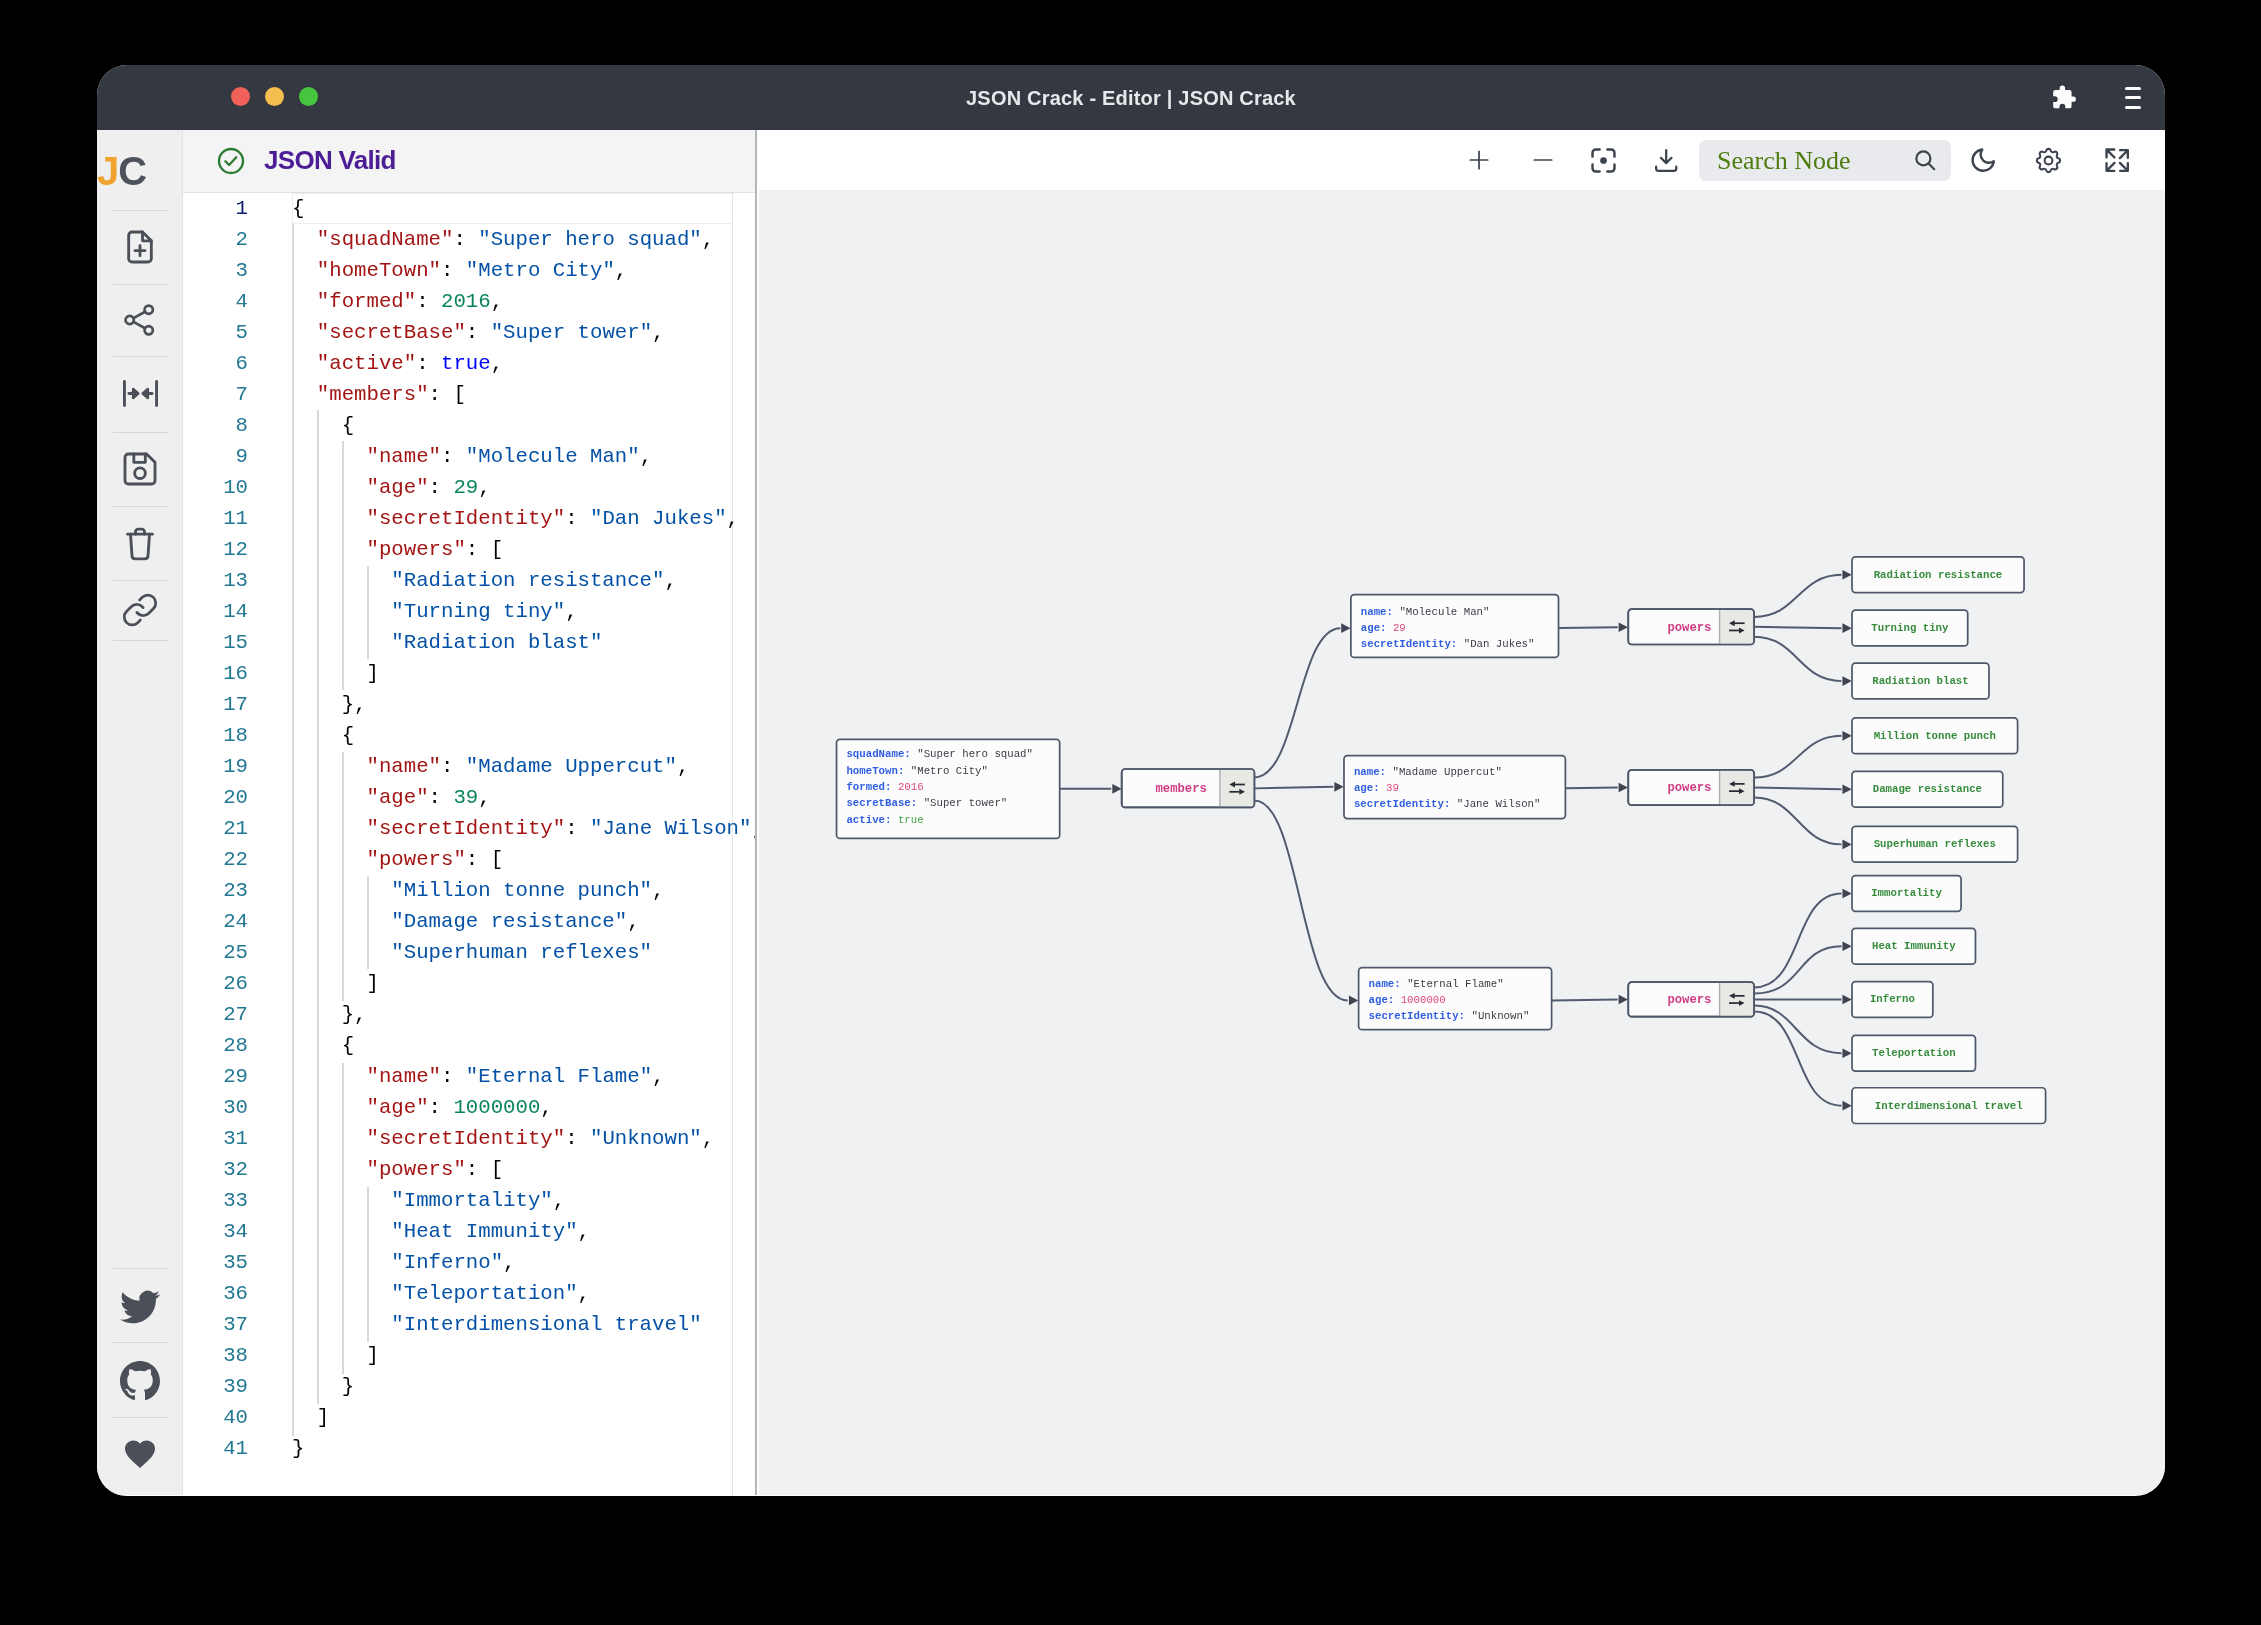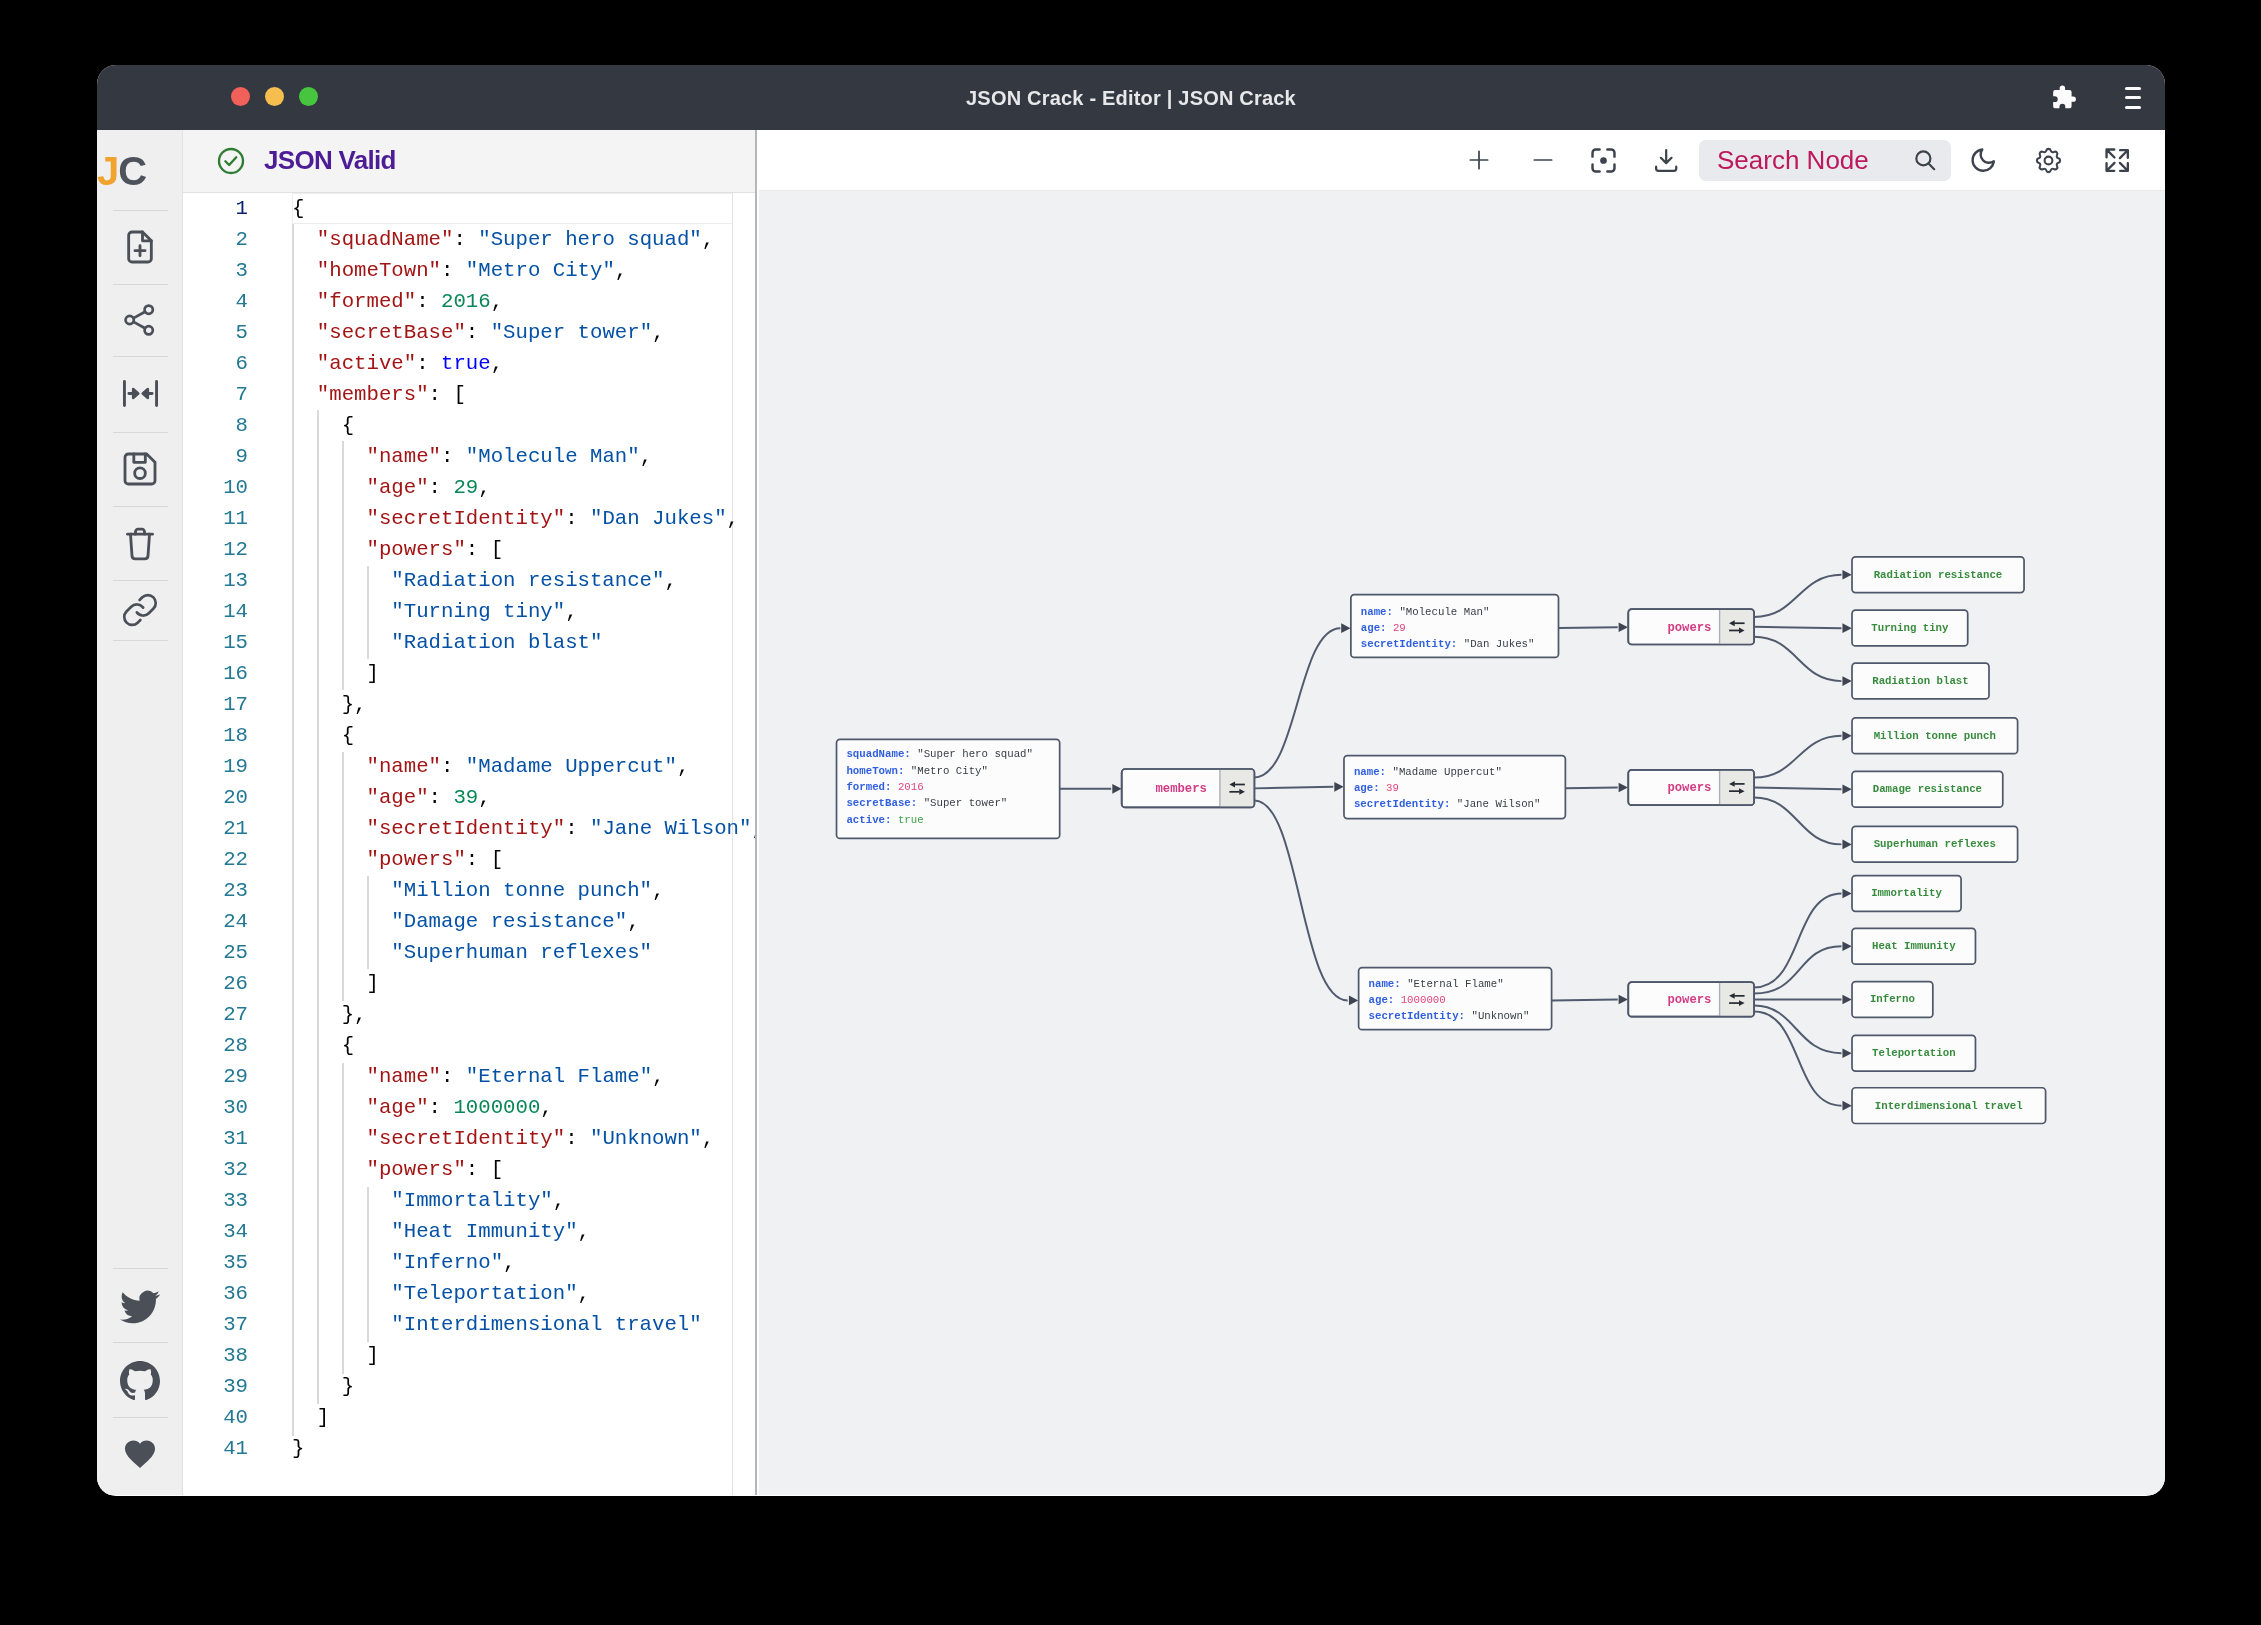--- a/index.html
+++ b/index.html
@@ -1,16 +1,16 @@
 <!DOCTYPE html>
 <html style="font-size:13.8px"><head><meta charset="utf-8"><title>JSON Crack - Editor | JSON Crack</title>
 <style>
 * { margin:0; padding:0; box-sizing:border-box; }
 html,body { width:2261px; height:1625px; background:#000; font-family:"Liberation Sans", sans-serif; }
-#win { position:absolute; left:97px; top:65px; width:2068px; height:1431px; border-radius:19px; overflow:hidden; background:#fff; }
+#win { position:absolute; left:97px; top:65px; width:2068px; height:1431px; border-radius:30px; overflow:hidden; background:#fff; }
 #titlebar { position:absolute; left:0; top:0; width:100%; height:65px; background:#343840; }
 .tl { position:absolute; top:22.4px; width:19px; height:19px; border-radius:50%; }
 #title { position:absolute; width:100%; text-align:center; line-height:67px; color:#e6e8ea; font-size:20px; font-weight:700; letter-spacing:0.2px; }
 #sidebar { position:absolute; left:0; top:65px; width:86px; height:1365px; background:#efeff0; border-right:1.7px solid #e3e3e4; }
 #logo { position:absolute; top:19px; left:0; width:100%; text-align:left; font-size:40px; font-weight:700; color:#4d525b; letter-spacing:-0.9px; }
 #logo span { color:#f0a32e; }
 #editor { position:absolute; left:86px; top:65px; width:573px; height:1365px; background:#fff; overflow:hidden; }
 #edhead { position:absolute; left:0; top:0; width:100%; height:63px; background:#f4f4f5; border-bottom:1.7px solid #e1e1e3; }
 #edhead .txt { position:absolute; left:81px; top:0; line-height:61px; font-size:26px; font-weight:700; letter-spacing:-0.7px; color:#4c1d95; }
 #nums { position:absolute; left:0; top:63px; width:65px; text-align:right; font-family:"Liberation Mono",monospace; font-size:20.7px; line-height:31px; color:#237893; white-space:pre; }
@@ -19,21 +19,21 @@
 #code .k { color:#a31515; }
 #code .s { color:#0451a5; }
 #code .n { color:#098658; }
 #code .b { color:#0000ff; }
 #code .p { color:#040404; }
 #curline { position:absolute; left:109px; top:63px; width:441px; height:31px; border:1.7px solid #ededed; }
 #divider { position:absolute; left:658px; top:65px; width:1.9px; height:1365px; background:#b3b6ba; }
 #graph { position:absolute; left:662px; top:65px; width:1406px; height:1365px; background:#f0f1f3; }
 #gtoolbar { position:absolute; left:0; top:0; width:100%; height:61px; background:#fff; border-bottom:1.7px solid #ebebed; }
 #search { position:absolute; left:940px; top:9.5px; width:252px; height:41px; background:#e9eaed; border-radius:6.9px; }
-#search span { position:absolute; left:18px; top:0; line-height:41px; font-size:26px; color:#be185d; }
+#search span { position:absolute; left:18px; top:0; line-height:41px; font-size:26px; color:#4d7c0f;font-family:Liberation Serif, serif; }
 #gsvg { position:absolute; left:0; top:0; }
 .tt { font-family:"Liberation Mono",monospace; font-size:12.45px; dominant-baseline:central; }
 .nk { fill:#2f5fe0; font-weight:bold; }
 .nv { fill:#383d45; }
 .nn { fill:#e0457b; }
 .nb { fill:#3fa247; }
 .np { fill:#d23c85; font-weight:bold; font-size:14.2px; }
 .nl { fill:#368c3c; font-weight:bold; }
 </style></head>
 <body>

